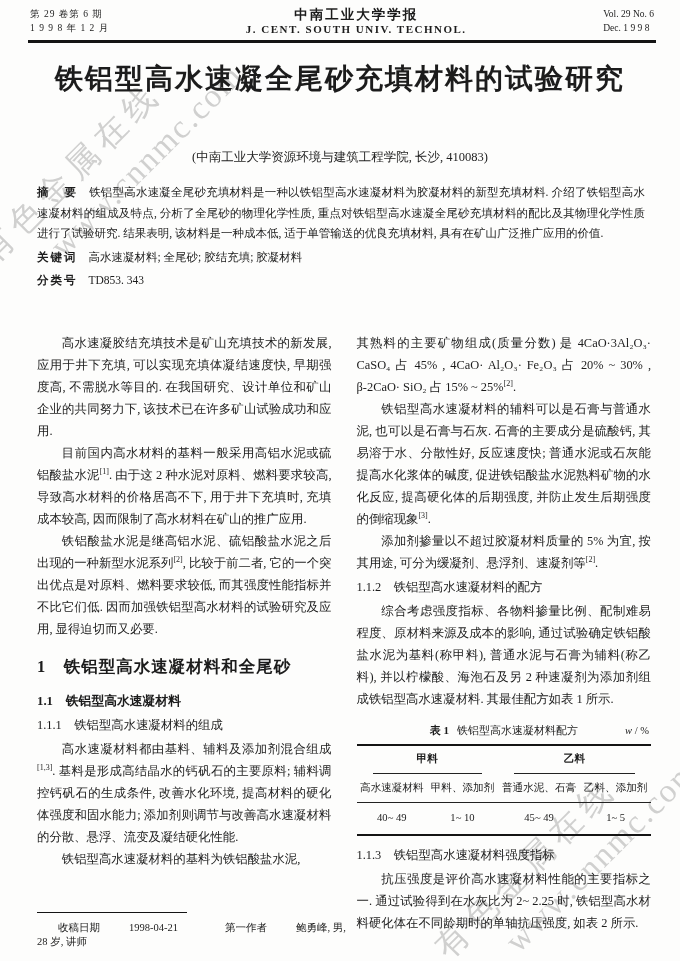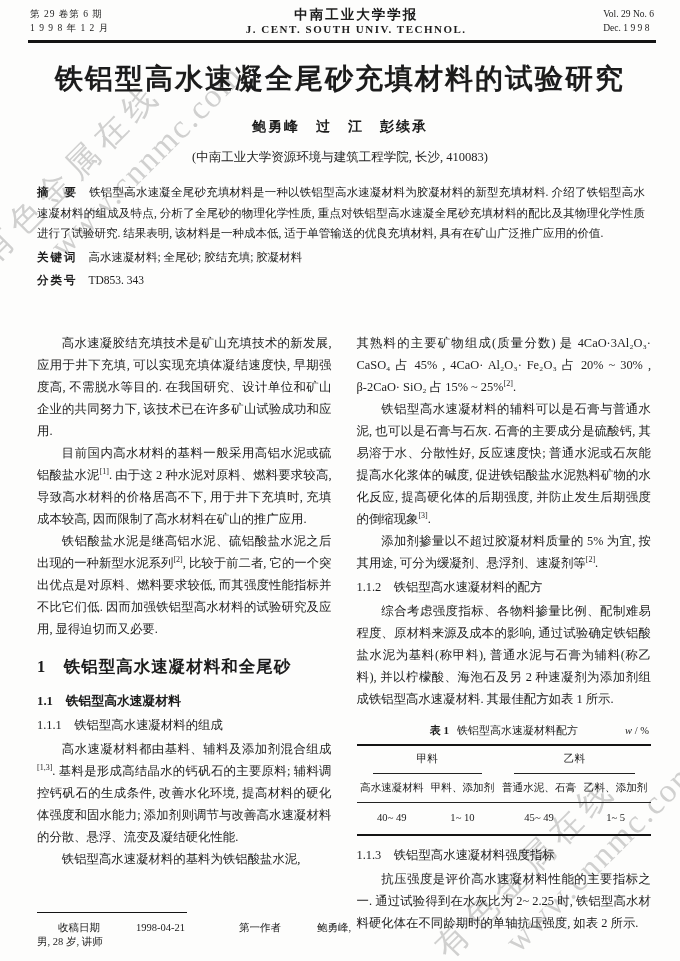--- a/index.html
+++ b/index.html
@@ -70,27 +70,27 @@
     margin:9px 0 3px; text-indent:0;
   }
   .tbl-caption .cap-label { font-weight:bold; margin-right:8px; }
   .tbl-caption .unit { position:absolute; right:2px; top:1px; font-size:10.5px; }
   table.t1 {
     width:100%; border-collapse:collapse; font-size:10.6px;
     border-top:2px solid #141414; border-bottom:2px solid #141414;
     margin-bottom:8px;
   }
   table.t1 td { text-align:center; padding:0; }
-  .grp-inner { margin:0 16px; padding:2px 0 3px; border-bottom:1.4px solid #222; }
+  .grp-inner { margin:0 16px; padding:2px 0 3px; border-bottom:1.4px solid #222;font-weight:bold; }
   tr.colhead td { border-bottom:1.4px solid #222; padding:3px 0; }
   tr.vals td { padding:4px 0 5px; }
   
   .footnote { position:absolute; left:37px; top:912px; width:320px; z-index:2; font-size:10.5px; }
   .fn-rule { width:150px; border-top:1.5px solid #141414; margin-bottom:8px; }
-  .fn-text span { margin-right:15px;padding-left:21px; }
+  .fn-text span { margin-right:8px;padding-left:21px; }
   .fn-text .gap { margin-left:18px; }
 </style>
 </head>
 <body>
 
 <div class="page">
 
   <div class="watermark wm-top">
     <div class="wm-cn">有色金属在线</div>
     <div class="wm-url">www.cnnmc.com</div>
@@ -110,21 +110,20 @@
       <div class="journal-en">J. CENT. SOUTH UNIV. TECHNOL.</div>
     </div>
     <div class="jhead-right">
       <div>Vol. 29   No. 6</div>
       <div>Dec.     1 9 9 8</div>
     </div>
   </div>
   <div class="head-rule"></div>
 
   <div class="title">铁铝型高水速凝全尾砂充填材料的试验研究</div>
-  <div class="authors">鲍勇峰　过　江　彭续承</div>
   <div class="affiliation">(中南工业大学资源环境与建筑工程学院, 长沙, 410083)</div>
 
   <div class="meta">
     <div>
       <span class="lbl">摘　要</span><span>铁铝型高水速凝全尾砂充填材料是一种以铁铝型高水速凝材料为胶凝材料的新型充填材料. 介绍了铁铝型高水速凝材料的组成及特点, 分析了全尾砂的物理化学性质, 重点对铁铝型高水速凝全尾砂充填材料的配比及其物理化学性质进行了试验研究. 结果表明, 该材料是一种成本低, 适于单管输送的优良充填材料, 具有在矿山广泛推广应用的价值.</span>
     </div>
     <div class="meta-row">
       <span class="lbl">关键词</span><span>高水速凝材料; 全尾砂; 胶结充填; 胶凝材料</span>
     </div>
     <div class="meta-row">

